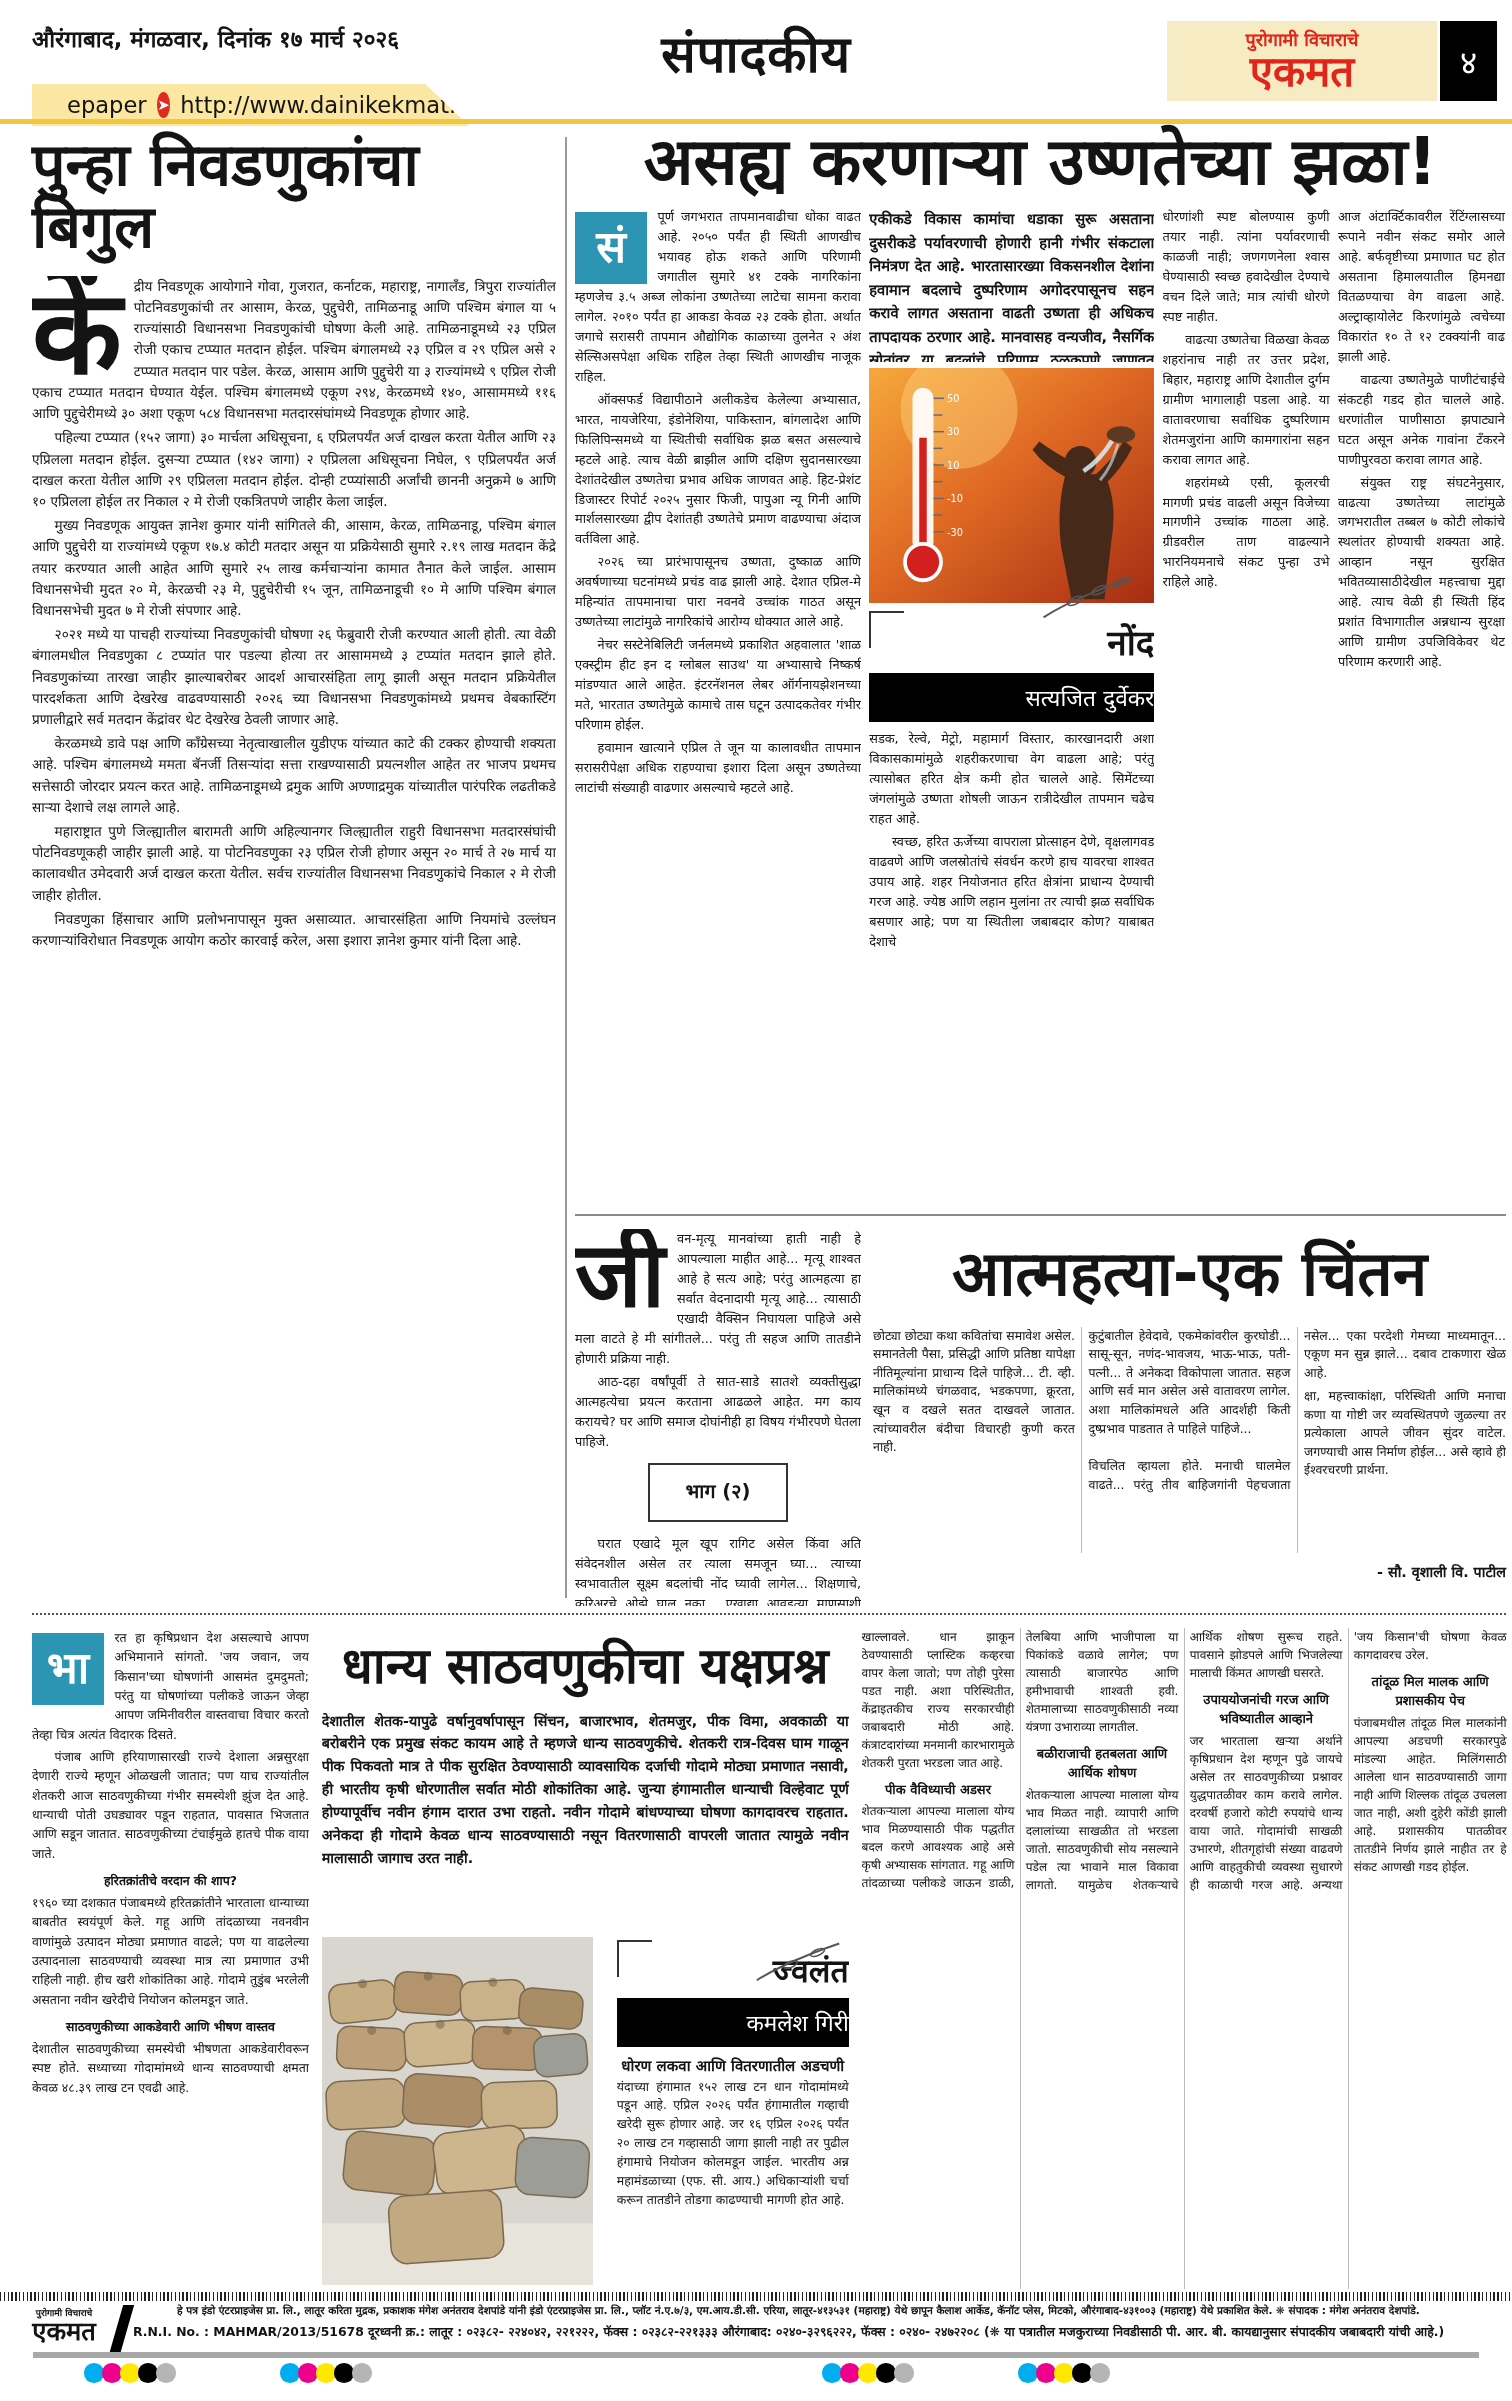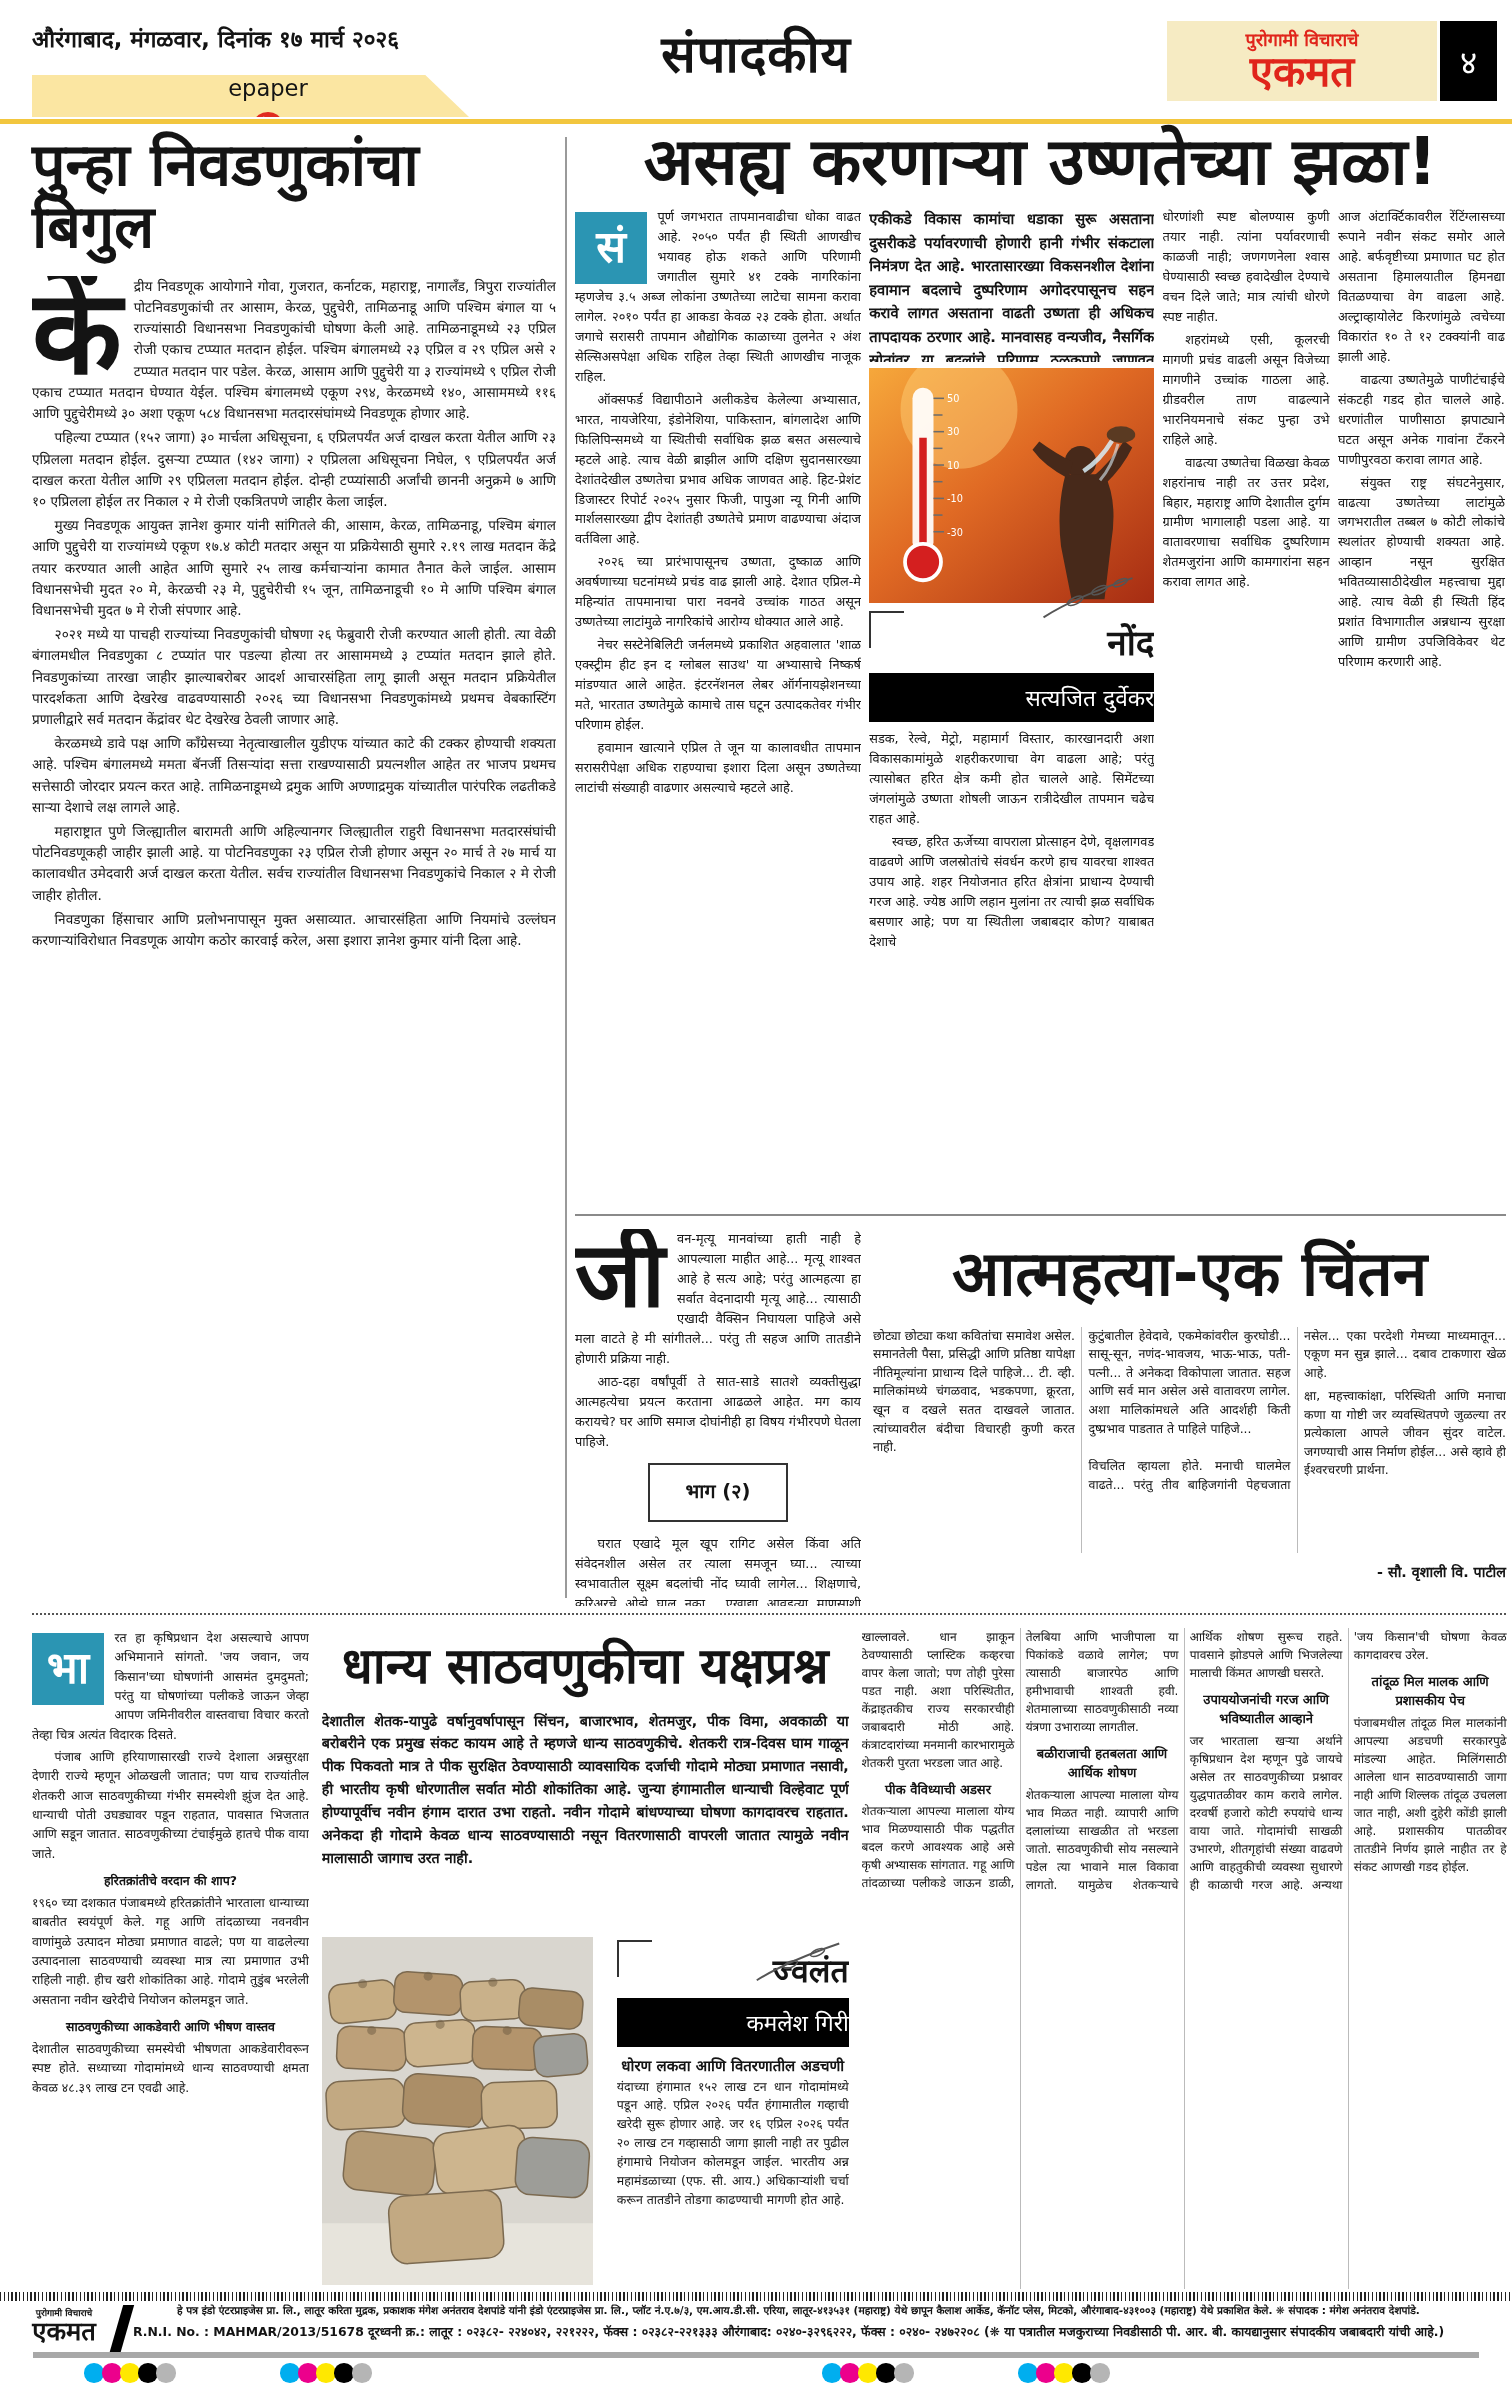--- a/index.html
+++ b/index.html
@@ -1,22 +1,22 @@
 <!DOCTYPE html>
 <html style="font-size:12px"><head>
 <meta charset="utf-8">
 <style>
   html,body{margin:0;padding:0;background:#e8e8e8;}
   .page{position:relative;width:1512px;height:2401px;background:#ffffff;margin:0 auto;
         font-family:"DejaVu Sans",sans-serif;color:#141414;overflow:hidden;}
   
   .dateline{position:absolute;left:32px;top:22.6px;font-size:22.6px;font-weight:bold;}
-  .epaper-banner{position:absolute;left:32px;top:75px;width:437px;height:42px;background:#fbe6a2;
+  .epaper-banner{position:absolute;left:32px;top:84px;width:437px;height:42px;background:#fbe6a2;
         clip-path:polygon(0 0,90% 0,100% 100%,0 100%);display:flex;align-items:center;gap:10.5px;
-        padding-left:35px;font-size:22.6px;box-sizing:border-box;flex-direction:column;}
+        padding-left:35px;font-size:22.6px;box-sizing:border-box;}
   .epaper-icon{width:25.6px;height:25.6px;border-radius:50%;background:#e02b20;color:#fff;display:flex;
         align-items:center;justify-content:center;font-size:15px;}
   .section-title{position:absolute;left:50%;transform:translateX(-50%);top:16.6px;font-size:51px;
         font-weight:800;margin:0;letter-spacing:0.8px;}
   .masthead-box{position:absolute;right:75px;top:21px;width:270px;height:80px;background:#f6ebc3;
         text-align:center;}
   .masthead-tagline{color:#e0251b;font-size:18px;font-weight:bold;margin-top:6px;}
   .masthead-name{color:#e0251b;font-size:42px;font-weight:800;line-height:1.0;}
   .page-number-box{position:absolute;right:15px;top:21px;width:57px;height:80px;background:#000;
         color:#fff;font-size:33px;display:flex;align-items:center;justify-content:center;}
@@ -188,22 +188,22 @@
           <div class="label">नोंद</div>
           <div class="bar">सत्यजित दुर्वेकर</div>
         </div>
         <div class="jtext" style="margin-top:7.5px;">
           <p class="nofirst">सडक, रेल्वे, मेट्रो, महामार्ग विस्तार, कारखानदारी अशा विकासकामांमुळे शहरीकरणाचा वेग वाढला आहे; परंतु त्यासोबत हरित क्षेत्र कमी होत चालले आहे. सिमेंटच्या जंगलांमुळे उष्णता शोषली जाऊन रात्रीदेखील तापमान चढेच राहत आहे.</p>
           <p>स्वच्छ, हरित ऊर्जेच्या वापराला प्रोत्साहन देणे, वृक्षलागवड वाढवणे आणि जलस्रोतांचे संवर्धन करणे हाच यावरचा शाश्वत उपाय आहे. शहर नियोजनात हरित क्षेत्रांना प्राधान्य देण्याची गरज आहे. ज्येष्ठ आणि लहान मुलांना तर त्याची झळ सर्वाधिक बसणार आहे; पण या स्थितीला जबाबदार कोण? याबाबत देशाचे</p>
         </div>
       </div>
       <div class="hcol jtext">
         <p class="nofirst">धोरणांशी स्पष्ट बोलण्यास कुणी तयार नाही. त्यांना पर्यावरणाची काळजी नाही; जणगणनेला श्वास घेण्यासाठी स्वच्छ हवादेखील देण्याचे वचन दिले जाते; मात्र त्यांची धोरणे स्पष्ट नाहीत.</p>
+        <p>वाढत्या उष्णतेचा विळखा केवळ शहरांनाच नाही तर उत्तर प्रदेश, बिहार, महाराष्ट्र आणि देशातील दुर्गम ग्रामीण भागालाही पडला आहे. या वातावरणाचा सर्वाधिक दुष्परिणाम शेतमजुरांना आणि कामगारांना सहन करावा लागत आहे.</p>
         <p>शहरांमध्ये एसी, कूलरची मागणी प्रचंड वाढली असून विजेच्या मागणीने उच्चांक गाठला आहे. ग्रीडवरील ताण वाढल्याने भारनियमनाचे संकट पुन्हा उभे राहिले आहे.</p>
-        <p>वाढत्या उष्णतेचा विळखा केवळ शहरांनाच नाही तर उत्तर प्रदेश, बिहार, महाराष्ट्र आणि देशातील दुर्गम ग्रामीण भागालाही पडला आहे. या वातावरणाचा सर्वाधिक दुष्परिणाम शेतमजुरांना आणि कामगारांना सहन करावा लागत आहे.</p>
       </div>
       <div class="hcol jtext">
         <p class="nofirst">आज अंटार्क्टिकावरील रेंटिंग्लासच्या रूपाने नवीन संकट समोर आले आहे. बर्फवृष्टीच्या प्रमाणात घट होत असताना हिमालयातील हिमनद्या वितळण्याचा वेग वाढला आहे. अल्ट्राव्हायोलेट किरणांमुळे त्वचेच्या विकारांत १० ते १२ टक्क्यांनी वाढ झाली आहे.</p>
         <p>वाढत्या उष्णतेमुळे पाणीटंचाईचे संकटही गडद होत चालले आहे. धरणांतील पाणीसाठा झपाट्याने घटत असून अनेक गावांना टँकरने पाणीपुरवठा करावा लागत आहे.</p>
         <p>संयुक्त राष्ट्र संघटनेनुसार, वाढत्या उष्णतेच्या लाटांमुळे जगभरातील तब्बल ७ कोटी लोकांचे स्थलांतर होण्याची शक्यता आहे. आव्हान नसून सुरक्षित भवितव्यासाठीदेखील महत्त्वाचा मुद्दा आहे. त्याच वेळी ही स्थिती हिंद प्रशांत विभागातील अन्नधान्य सुरक्षा आणि ग्रामीण उपजिविकेवर थेट परिणाम करणारी आहे.</p>
       </div>
     </div>
   </section>
 
   <svg class="branch" style="left:1039px;top:572px;" width="98" height="50" viewBox="0 0 130 66">

